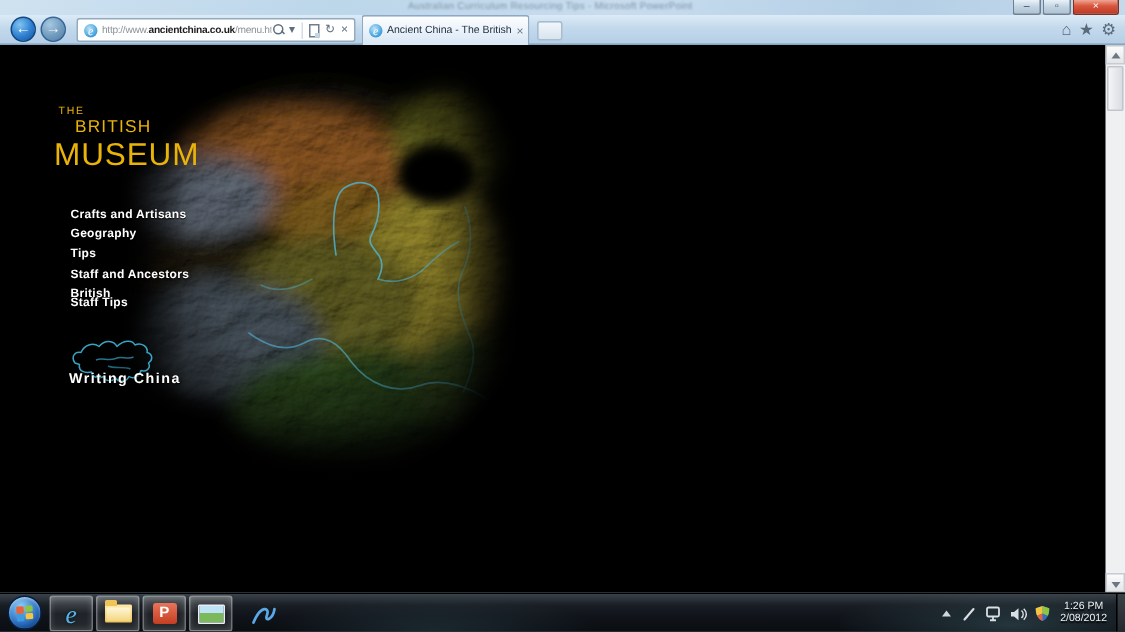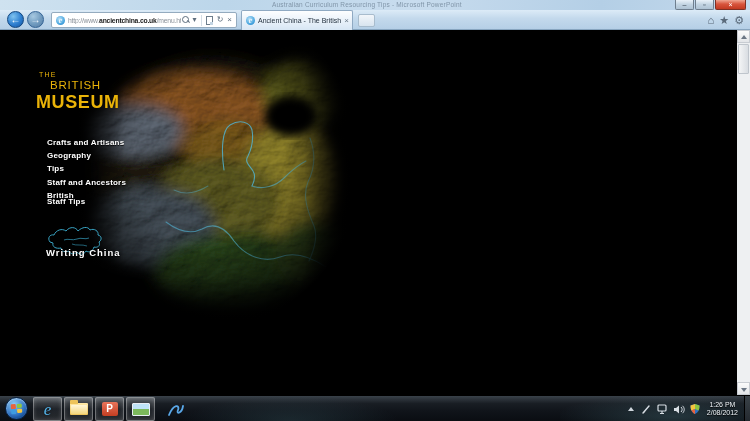--- a/index.html
+++ b/index.html
@@ -59,21 +59,21 @@
   .tools-right { position:absolute; right:6px; top:3px; display:flex; gap:5px; color:#5a6a7a; }
   .tools-right span { font-size:11px; line-height:14px; }
 
   
   .page { position:absolute; left:0; top:30px; width:750px; height:365px; background:#000; overflow:hidden; }
   .map-wrap { position:absolute; left:78px; top:0px; width:272px; height:292px; }
 
   .bm-logo { position:absolute; left:36px; top:24px; color:#eab308; line-height:1;margin-top:17px; }
   .bm-the { font-size:7px; letter-spacing:1.2px; margin-left:3px; }
   .bm-british { font-size:11.5px; letter-spacing:0.8px; margin-left:14px; margin-top:2px; }
-  .bm-museum { font-size:18px; letter-spacing:0.6px; margin-top:1px;font-weight:bold; }
+  .bm-museum { font-size:21px; letter-spacing:0.6px; margin-top:1px; }
 
   .menu { position:absolute; left:47px; top:108px; list-style:none; }
   .menu li { font-size:8px; font-weight:bold; color:#fff; letter-spacing:0.2px;
     height:13.2px; cursor:pointer; text-shadow:0 1px 1px #000; white-space:nowrap; }
   .staff { position:absolute; left:47px; top:167px; font-size:8px; font-weight:bold; color:#fff;
     letter-spacing:0.2px; text-shadow:0 1px 1px #000; cursor:pointer; }
 
   .china-outline { position:absolute; left:44px; top:192px; }
   .home-link { position:absolute; left:46px; top:217px; font-size:9.5px; font-weight:bold; color:#fff;
     letter-spacing:1px; text-shadow:0 1px 1px #000; cursor:pointer; white-space:nowrap; }

